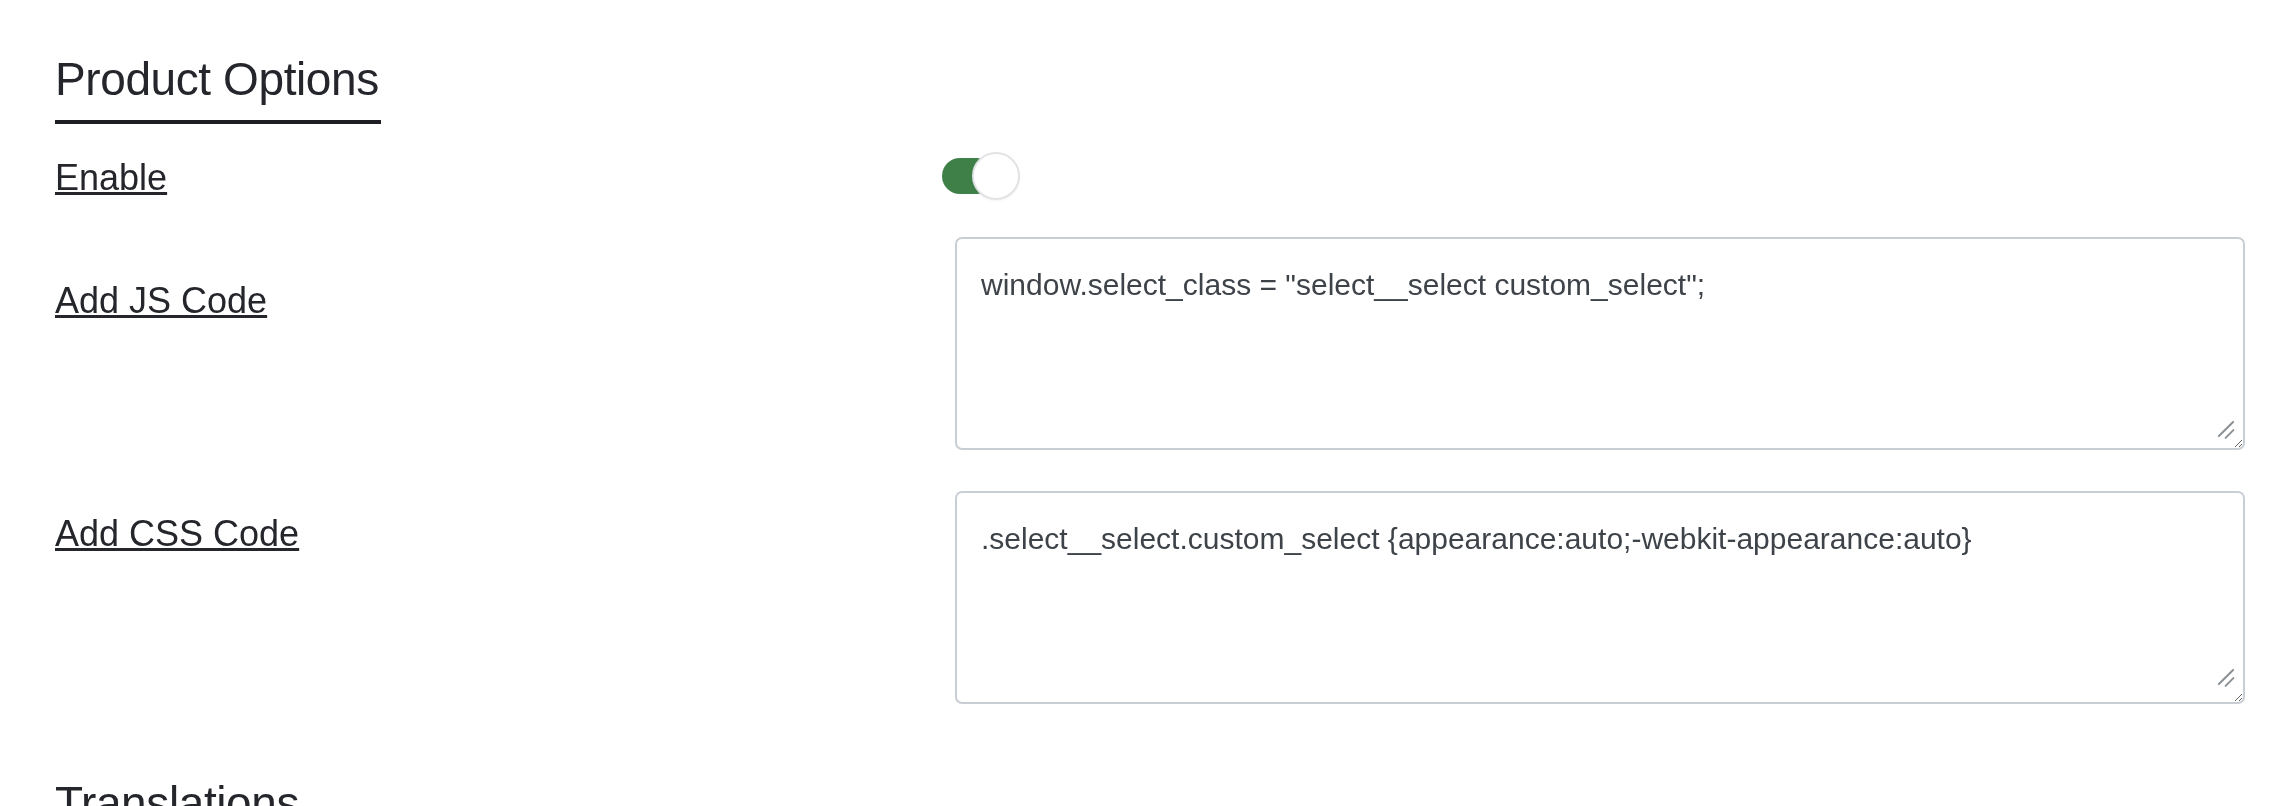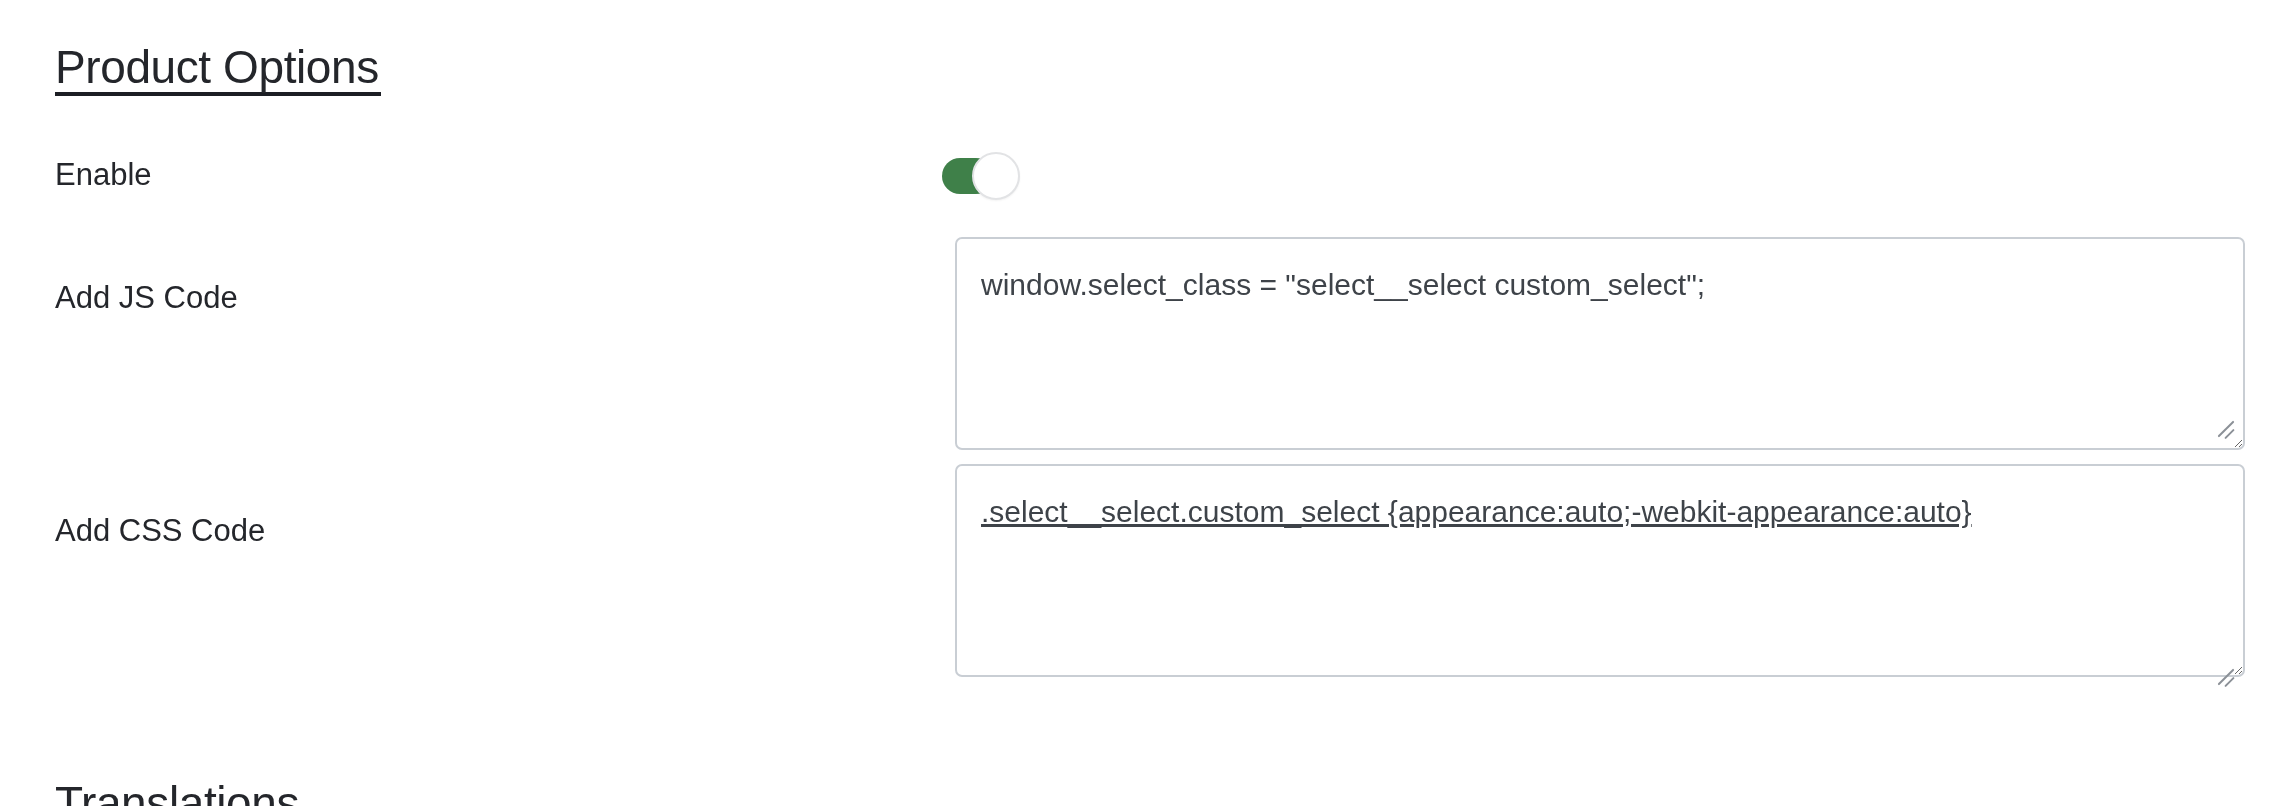--- a/index.html
+++ b/index.html
@@ -33,22 +33,22 @@
     left: 55px;
     font-size: 46px;
     font-weight: 500;
     letter-spacing: -0.4px;
     line-height: 1;
     color: #24262b;
     white-space: nowrap;
   }
 
   .section-heading.primary {
-    top: 6px;
-    padding-bottom: 2px;
+    top: 18px;
+    padding-bottom: 18px;
     border-bottom: 4px solid #1c1e24;
     display: inline-block;
     padding-right: 2px;
   }
 
   .section-heading.secondary {
     top: 742px;
   }
 
   
@@ -58,25 +58,26 @@
     width: 2292px;
   }
 
   .row-enable   { top: 142px; height: 64px; }
   .row-js       { top: 237px; }
   .row-css      { top: 485px; }
 
   .row-label {
     position: absolute;
     left: 55px;
-    font-size: 31px;
+    font-size: 36px;
     font-weight: 400;
     line-height: 1.2;
     color: #24262b;
     white-space: nowrap;
+    text-decoration: underline;
   }
 
   .row-enable .row-label { top: 14px; }
   .row-js  .row-label    { top: 42px; }
   .row-css .row-label    { top: 27px; }
 
   
   .toggle {
     position: absolute;
     left: 942px;
@@ -188,18 +189,18 @@
     <label class="row-label">Add JS Code</label>
   </div>
 
   <textarea class="code-area code-js" style="top: 237px;" spellcheck="false" placeholder="">window.select_class = "select__select custom_select";</textarea>
   <span class="resize-grip grip-js"></span>
 
   <div class="form-row row-css">
     <label class="row-label">Add CSS Code</label>
   </div>
 
-  <textarea class="code-area code-css" style="top: 464px; text-decoration: underline;" spellcheck="false" placeholder="">.select__select.custom_select {appearance:auto;-webkit-appearance:auto}</textarea>
+  <textarea class="code-area code-css" style="top: 491px;" spellcheck="false" placeholder="">.select__select.custom_select {appearance:auto;-webkit-appearance:auto}</textarea>
   <span class="resize-grip grip-css"></span>
 
   <h2 class="section-heading secondary">Translations</h2>
 
 </div>
 
 </body></html>

